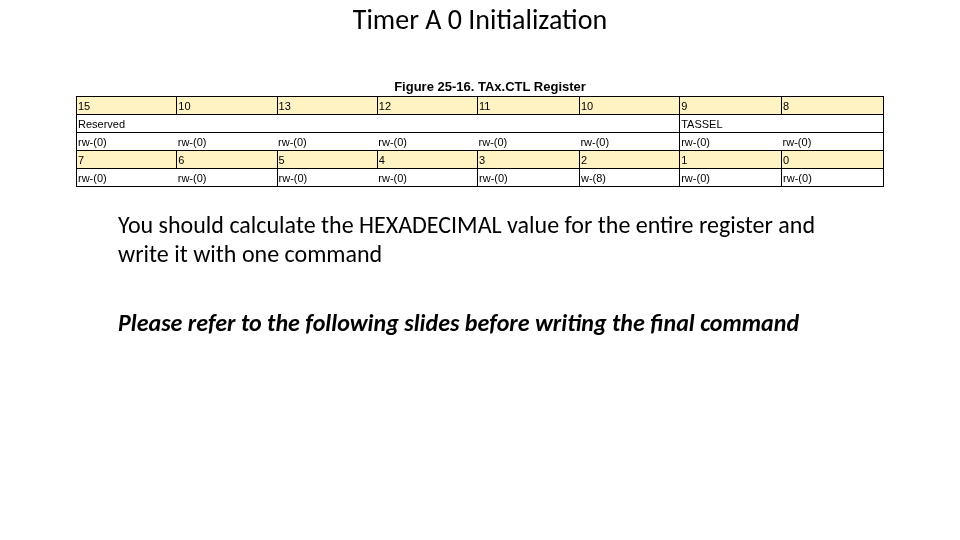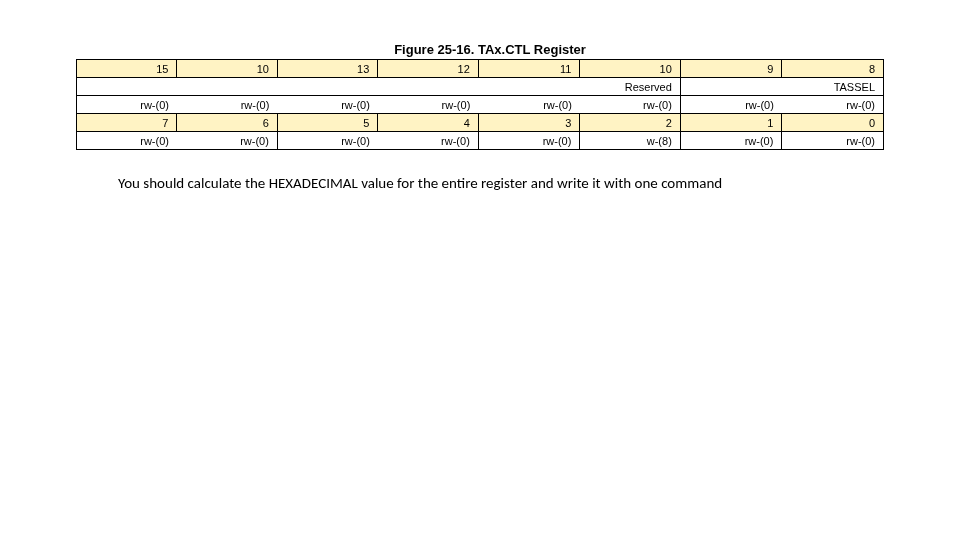--- a/index.html
+++ b/index.html
@@ -31,52 +31,53 @@
     padding-left: 20px;
   }
   .reg-table {
     width: 808px;
     margin: 2px auto 0 auto;
     border-collapse: collapse;
     font-family: Arial, sans-serif;
   }
   .reg-table td {
     border: 1px solid #000;
-    text-align: right;
+    text-align: left;
     font-size: 11px;
-    padding: 1px 8px;
+    padding: 1px 1px;
     height: 15px;
     vertical-align: middle;
   }
   .reg-table .bitnum {
     background: #fff3c4;
   }
   .reg-table td.noside {
     border-left: none;
     border-right: none;
   }
   .reg-table td.b-left { border-left: 1px solid #000; }
   .reg-table td.b-right { border-right: 1px solid #000; }
 
   .body-text {
     margin: 24px 100px 0 118px;
-    font-size: 15px;
+    font-size: 24px;
     line-height: 1.2;
   }
   .body-text.italic {
     font-style: italic;
     font-weight: bold;
     margin-top: 40px;
   }
 </style>
 </head>
 <body>
 
 <div class="slide">
 
+  <div class="title">Timer A 0 Initialization</div>
 
   <div class="figure-caption">Figure 25-16. TAx.CTL Register</div>
 
   <table class="reg-table">
 
     <tbody>
         <tr class="bitnum">
       <td>15</td>
       <td>10</td>
       <td>13</td>
@@ -122,14 +123,15 @@
       <td class="noside b-right">rw-(0)</td>
       <td>rw-(0)</td>
       <td>w-(8)</td>
       <td>rw-(0)</td>
       <td>rw-(0)</td>
     </tr>
   </tbody>
     </table>
 
   <div class="body-text">You should calculate the HEXADECIMAL value for the entire register and write it with one command</div>
+  <div class="body-text italic">Please refer to the following slides before writing the final command</div>
 
 </div>
 
 </body></html>

